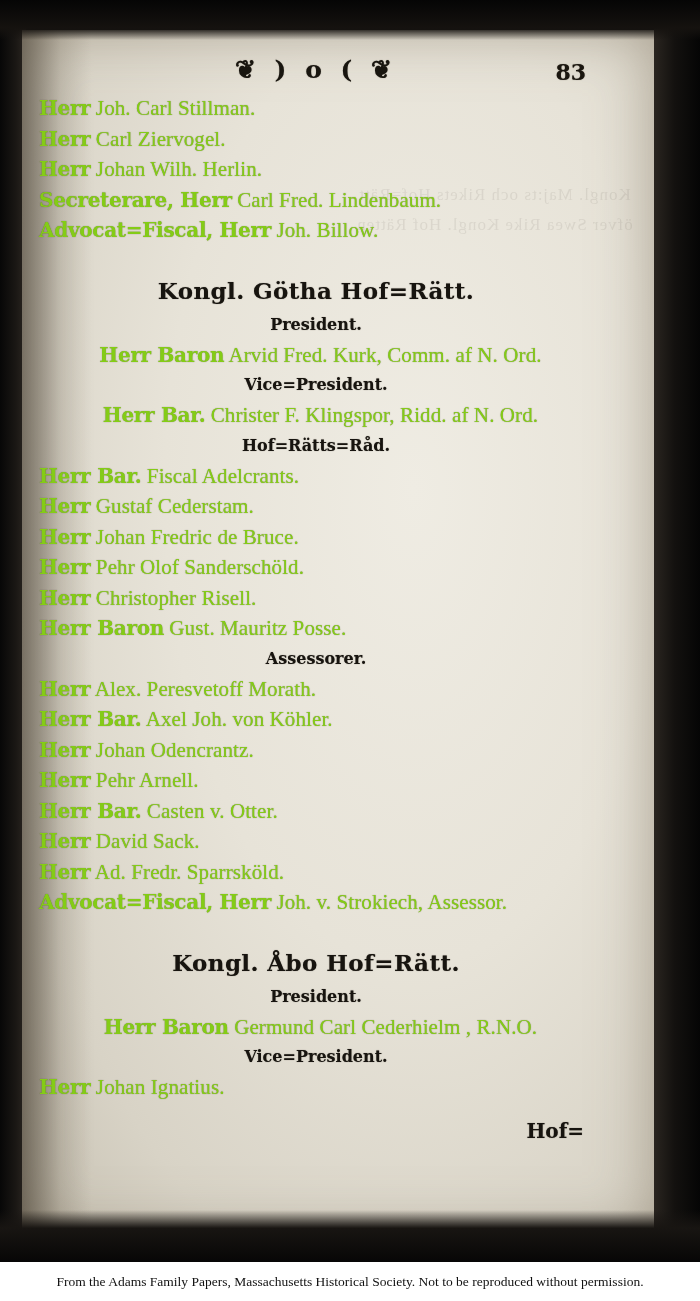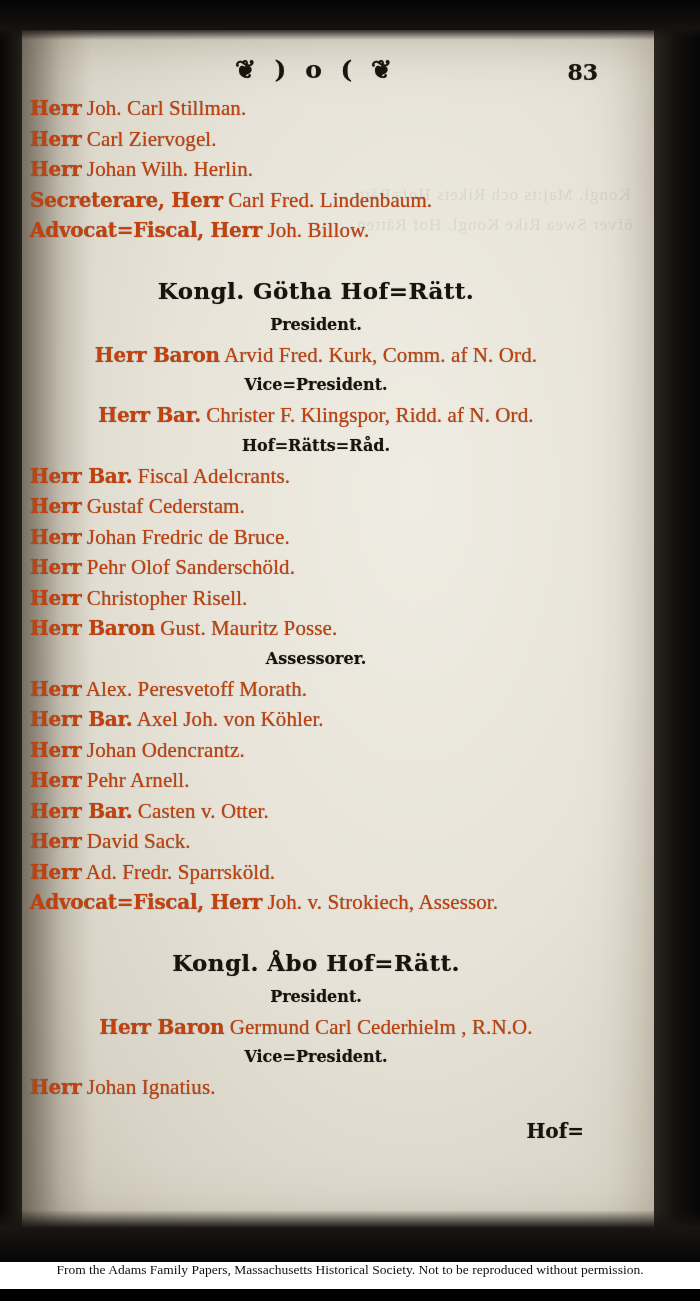--- a/index.html
+++ b/index.html
@@ -106,34 +106,35 @@
   }
   .ornament {
     font-size: 25px;
     letter-spacing: 5px;
     font-family: "DejaVu Serif", serif;
     font-weight: bold;
     color: #18150f;
   }
   .folio {
     position: absolute;
-    right: 4px;
+    right: 16px;
     top: 4px;
     font-size: 22px;
     font-weight: bold;
     font-family: "DejaVu Serif", serif;
     color: #1a160f;
   }
 
   .line {
     font-size: 21px;
     line-height: 30.5px;
     white-space: nowrap;
-    color: #c2410c;
+    color: #84cc16;
     letter-spacing: 0.1px;
+    margin-left: 9px;
   }
   
   .bl {
     font-family: "DejaVu Serif", serif;
     font-weight: bold;
     letter-spacing: -0.3px;
     font-size: 20px;
   }
   .rm {
     font-family: "Liberation Serif", serif;
@@ -162,21 +163,21 @@
     font-weight: bold;
     font-size: 20px;
     padding-right: 18px;
     margin-top: 16px;
   }
 
   
   #caption {
     position: absolute;
     left: 0;
-    bottom: 12px;
+    bottom: 0;
     width: 700px;
     height: 39px;
     background: #ffffff;
     color: #111111;
     font-family: "Liberation Serif", serif;
     font-size: 13.5px;
     display: flex;
     align-items: center;
     justify-content: center;
     text-align: center;

